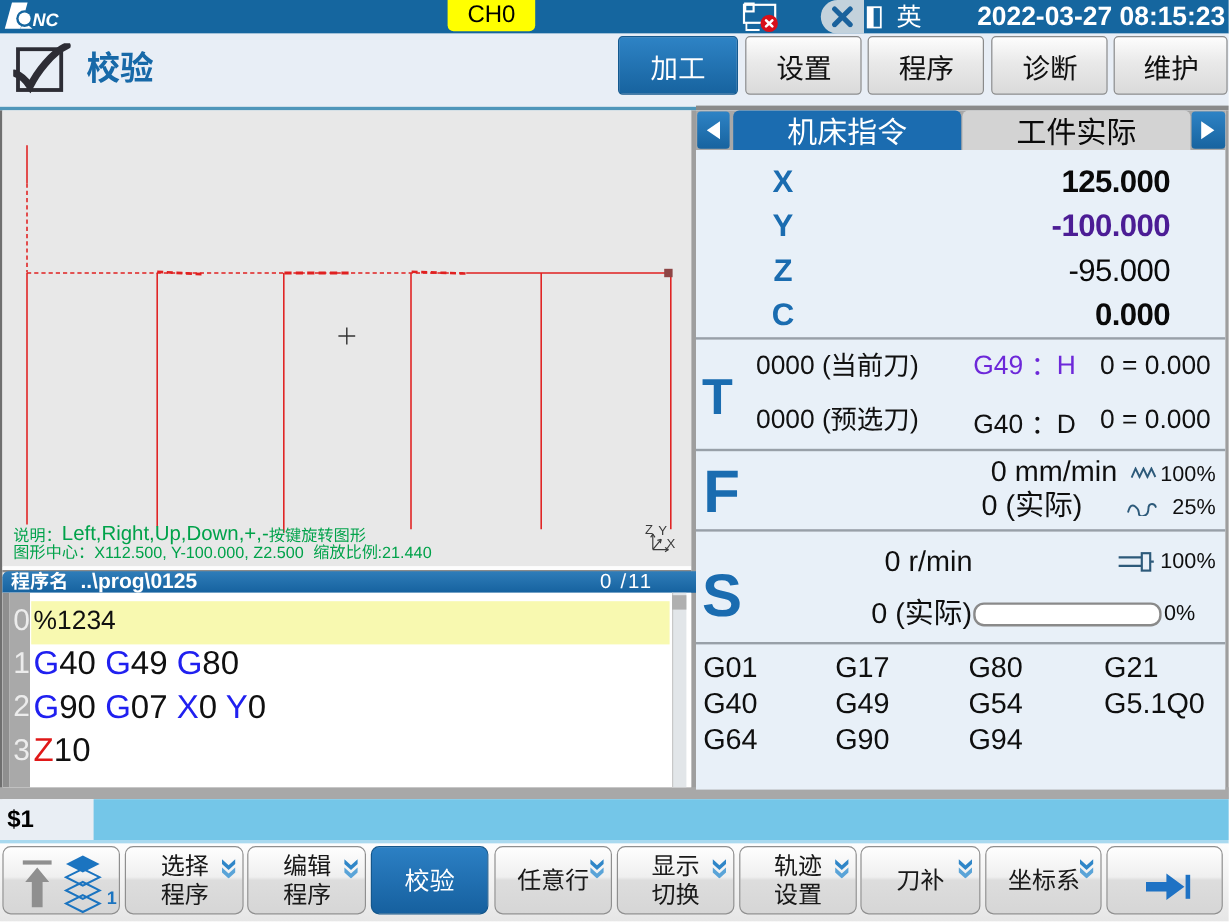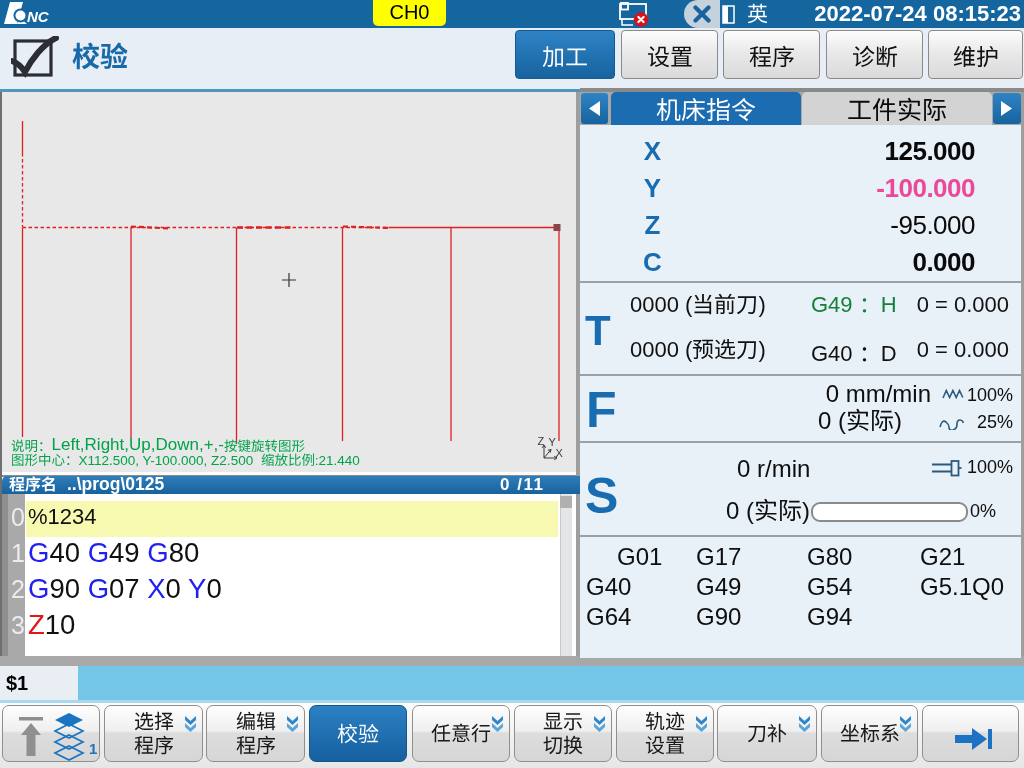--- a/index.html
+++ b/index.html
@@ -29,21 +29,21 @@
 <svg class="abs" style="left:692px;top:5px" width="20" height="18" viewBox="0 0 20 18">
 <path d="M3.5,2.5 L16.5,15.5 M16.5,2.5 L3.5,15.5" stroke="#1b629c" stroke-width="4.2" stroke-linecap="round"></path>
 </svg>
 <svg class="abs" style="left:722px;top:5px" width="13" height="19" viewBox="0 0 13 19">
 <rect x="1" y="1" width="11" height="17" fill="none" stroke="#fff" stroke-width="1.5"></rect>
 <rect x="1" y="1" width="5" height="17" fill="#fff"></rect>
 </svg>
 <div class="abs" style="left:747px;top:3px;color:#fff"><svg style="width:21px;height:21px;vertical-align:-0.12em;" viewBox="0 0 1000 1000" fill="currentColor">
       <path d="M457 253V368H160V602H57V673H431C391 762 288 843 38 899C55 916 75 946 84 962C345 899 458 805 505 699C585 845 721 927 921 962C931 941 952 910 969 894C776 867 641 797 569 673H945V602H846V368H535V253ZM232 602V434H457V529C457 553 456 578 452 602ZM771 602H531C534 578 535 554 535 530V434H771ZM640 40V132H355V40H281V132H69V200H281V305H355V200H640V305H715V200H928V132H715V40Z"></path>
     </svg></div>
-<div class="abs" style="right:3px;top:0px;height:28px;line-height:28px;color:#fff;font-size:22px;font-weight:bold">2022-07-24 08:15:23</div>
+<div class="abs" style="right:3px;top:0px;height:28px;line-height:28px;color:#fff;font-size:22px;font-weight:bold">2022-03-27 08:15:23</div>
 <div class="abs" style="left:0;top:28px;width:1024px;height:61px;background:#e8eef6"></div>
 <svg class="abs" style="left:11px;top:36px" width="48" height="42" viewBox="0 0 48 42">
 <rect x="4" y="5" width="36" height="34" fill="none" stroke="#2d2d35" stroke-width="3.2"></rect>
 <path d="M1,25 C7,27 12,33 14,36 C20,24 32,8 45,2" fill="none" stroke="#2d2d35" stroke-width="6" stroke-linecap="round"></path>
 </svg>
 <div class="abs" style="left:72px;top:42px;color:#1769a8"><svg style="width:56px;height:28px;vertical-align:-0.12em;" viewBox="0 0 2000 1000" fill="currentColor">
       <path d="M742 463C723 527 697 584 662 636C624 585 594 527 572 464L514 479C555 433 596 381 628 330L522 281C483 347 417 428 355 477C380 495 418 529 438 552L477 516C507 595 543 666 587 727C523 791 443 841 348 877C371 897 407 944 423 970C518 932 598 881 664 818C729 881 808 931 903 964C920 930 956 880 983 855C889 828 809 784 744 726C790 662 827 588 853 504C863 519 872 533 878 545L966 468C934 413 864 337 801 280H959V170H685L749 143C735 108 704 57 673 19L566 59C590 91 616 136 630 170H404V280H778L709 338C755 382 806 439 843 489ZM169 30V228H50V339H149C124 461 75 603 18 682C37 713 63 768 74 801C110 743 143 657 169 564V969H279V526C301 574 323 624 335 658L403 569C385 539 304 406 279 371V339H379V228H279V30Z"></path>
       <path transform="translate(1000,0)" d="M20 712 40 806C114 789 202 767 288 747L279 659C183 680 87 700 20 712ZM461 531C483 606 507 704 514 768L611 741C601 678 577 581 552 507ZM634 503C650 578 668 676 672 741L768 725C762 661 744 566 726 490ZM85 234C81 347 71 497 58 588H318C308 764 297 837 279 856C269 866 260 868 244 868C225 868 183 867 139 863C155 890 167 930 169 959C217 961 264 961 291 958C323 954 346 946 367 920C397 885 410 787 422 537C423 524 424 494 424 494H347C359 380 371 205 378 67H46V168H273C267 282 258 406 247 495H169C176 415 183 320 187 240ZM670 194C712 242 760 292 811 336H545C590 293 632 245 670 194ZM652 19C590 147 478 263 361 333C381 356 416 407 429 431C463 408 496 381 529 351V437H839V360C869 385 900 408 930 428C941 395 964 339 984 309C895 262 796 179 730 102L756 55ZM436 824V926H957V824H837C878 737 923 620 959 519L851 496C827 596 780 732 738 824Z"></path>
     </svg></div>
 <div class="abs" style="left:515px;top:30px;width:100px;height:49px;background:linear-gradient(#2e83c5,#17639f);border:1px solid #14598f;color:#fff;border-radius:4px;display:flex;align-items:center;justify-content:center;padding-top:3px">
@@ -139,21 +139,21 @@
     </svg>:21.440</div>
 <div class="abs" style="left:2px;top:472px;width:574px;height:3px;background:#fdfdfd"></div>
 <div class="abs" style="left:2px;top:475px;width:574px;height:1.5px;background:#8a8a8a"></div>
 <div class="abs" style="left:2px;top:476px;width:590px;height:18px;background:linear-gradient(#2f7db9,#16629f);color:#fff;border-radius:5px 0 0 0">
 <span class="abs" style="left:7px;top:0px;height:18px;line-height:17px"><svg style="width:48px;height:16px;vertical-align:-0.12em;" viewBox="0 0 3000 1000" fill="currentColor">
         <path d="M570 169H804V307H570ZM459 68V408H920V68ZM451 654V755H626V843H388V948H969V843H746V755H923V654H746V571H947V468H427V571H626V654ZM340 41C263 75 140 105 29 123C42 148 57 188 63 215C102 210 143 203 185 196V312H41V423H169C133 520 76 628 20 693C39 723 65 773 76 807C115 757 153 686 185 609V969H301V577C325 614 349 653 361 679L430 584C411 562 328 475 301 453V423H408V312H301V170C344 160 385 147 421 133Z"></path>
         <path transform="translate(1000,0)" d="M370 474C417 495 473 522 524 548H252V649H525V845C525 858 520 862 500 862C482 863 409 862 350 860C366 891 384 937 389 970C476 970 540 971 586 954C633 938 646 908 646 848V649H789C769 684 747 718 728 744L824 788C867 733 917 650 957 576L871 541L852 548H713L721 540L672 513C750 465 824 403 881 345L805 286L778 292H299V387H678C646 415 610 443 574 464C528 443 481 423 442 407ZM459 54 490 133H109V406C109 554 103 764 19 907C47 920 99 954 120 974C211 817 226 570 226 407V244H957V133H628C615 100 595 56 578 22Z"></path>
         <path transform="translate(2000,0)" d="M236 377C274 407 320 445 359 480C256 530 143 567 28 590C50 616 78 667 90 700C140 688 189 674 238 658V969H358V926H735V969H859V519H534C672 431 787 316 857 171L774 123L754 129H460C480 104 499 79 517 53L382 25C322 119 211 220 47 292C74 312 112 358 130 387C218 342 292 292 355 237H675C623 306 553 367 471 419C427 381 373 340 329 309ZM735 817H358V628H735Z"></path>
       </svg></span>
 <span class="abs" style="left:65px;top:0;height:18px;line-height:17px;font-size:17.5px;font-weight:bold">..\prog\0125</span>
-<span class="abs" style="left:498px;top:0;height:18px;line-height:17px;font-size:17px;font-weight:bold;letter-spacing:1.5px">0 /11</span>
+<span class="abs" style="left:498px;top:0;height:18px;line-height:17px;font-size:17px;font-weight:normal;letter-spacing:1.5px">0 /11</span>
 </div>
 <div class="abs" style="left:2px;top:494px;width:574px;height:162px;background:#fff"></div>
 <div class="abs" style="left:2px;top:494px;width:6px;height:162px;background:#8f8f8f"></div>
 <div class="abs" style="left:8px;top:494px;width:17px;height:162px;background:#a9a9a9"></div>
 <div class="abs" style="left:26px;top:501px;width:532px;height:36px;background:#f8f9b0"></div>
 <div class="abs" style="left:8px;top:499px;width:17px;height:36px;color:#ececec;font-size:25px;line-height:36px;text-align:right">0</div>
 <div class="abs" style="left:28px;top:499px;height:36px;color:#101010;font-size:22px;line-height:36px;white-space:pre"><span style="color:#101010">%1234</span></div>
 <div class="abs" style="left:8px;top:535px;width:17px;height:36px;color:#ececec;font-size:25px;line-height:36px;text-align:right">1</div>
 <div class="abs" style="left:28px;top:535px;height:36px;color:#101010;font-size:27.5px;line-height:36px;white-space:pre"><span style="color:#2020f0">G</span><span>40</span> <span style="color:#2020f0">G</span><span>49</span> <span style="color:#2020f0">G</span><span>80</span></div>
 <div class="abs" style="left:8px;top:571px;width:17px;height:36px;color:#ececec;font-size:25px;line-height:36px;text-align:right">2</div>
@@ -184,36 +184,36 @@
       <path transform="translate(3000,0)" d="M462 116V187H899V116ZM776 555C823 655 869 785 884 864L954 839C937 760 888 633 840 535ZM488 538C461 644 416 751 361 823C377 831 408 852 421 862C475 786 526 669 556 553ZM86 83V960H157V151H303C281 218 251 305 222 377C296 457 314 526 314 581C314 611 308 639 292 650C284 656 272 659 260 659C244 661 224 660 200 658C213 677 220 706 220 724C244 725 270 725 290 723C312 720 330 714 345 705C375 684 387 641 387 587C387 525 369 452 294 369C329 289 367 191 397 109L344 80L332 83ZM419 355V426H632V864C632 877 628 881 614 881C600 882 553 882 501 881C512 904 522 936 525 958C595 958 641 956 670 944C700 931 708 908 708 865V426H953V355Z"></path>
     </svg>
   </div>
 <div class="abs" style="left:993px;top:93px;width:28px;height:31px;background:linear-gradient(#2e83c5,#17639f);border-radius:3px"></div>
 <svg class="abs" style="left:1000px;top:100px" width="14" height="17" viewBox="0 0 14 17">
     <path d="M1,1 L12,8.5 L1,16 Z" fill="#fff"></path>
   </svg>
 <div class="abs" style="left:630px;top:133px;width:45px;height:37px;line-height:37px;text-align:center;color:#1a6cb0;font-size:26px;font-weight:bold">X</div>
 <div class="abs" style="right:49px;top:133px;height:37px;line-height:37px;color:#0a0a0a;font-size:26px;font-weight:bold;letter-spacing:-0.5px">125.000</div>
 <div class="abs" style="left:630px;top:170px;width:45px;height:37px;line-height:37px;text-align:center;color:#1a6cb0;font-size:26px;font-weight:bold">Y</div>
-<div class="abs" style="right:49px;top:170px;height:37px;line-height:37px;color:#ec4899;font-size:26px;font-weight:bold;letter-spacing:-0.5px">-100.000</div>
+<div class="abs" style="right:49px;top:170px;height:37px;line-height:37px;color:#4c1d95;font-size:26px;font-weight:bold;letter-spacing:-0.5px">-100.000</div>
 <div class="abs" style="left:630px;top:207px;width:45px;height:37px;line-height:37px;text-align:center;color:#1a6cb0;font-size:26px;font-weight:bold">Z</div>
 <div class="abs" style="right:49px;top:207px;height:37px;line-height:37px;color:#0a0a0a;font-size:26px;font-weight:normal;letter-spacing:-0.5px">-95.000</div>
 <div class="abs" style="left:630px;top:244px;width:45px;height:37px;line-height:37px;text-align:center;color:#1a6cb0;font-size:26px;font-weight:bold">C</div>
 <div class="abs" style="right:49px;top:244px;height:37px;line-height:37px;color:#0a0a0a;font-size:26px;font-weight:bold;letter-spacing:-0.5px">0.000</div>
 <div class="abs" style="left:580px;top:281px;width:441px;height:2px;background:#98a0a8"></div>
 <div class="abs" style="left:580px;top:374px;width:441px;height:2px;background:#98a0a8"></div>
 <div class="abs" style="left:580px;top:441px;width:441px;height:2px;background:#98a0a8"></div>
 <div class="abs" style="left:580px;top:535px;width:441px;height:2px;background:#98a0a8"></div>
 <div class="abs" style="left:585px;top:310px;color:#1a6cb0;font-size:42px;line-height:42px;font-weight:bold">T</div>
 <div class="abs" style="left:630px;top:291px;height:28px;line-height:28px;font-size:22px;color:#111;white-space:pre">0000 (<svg style="width:66px;height:22px;vertical-align:-0.12em;" viewBox="0 0 3000 1000" fill="currentColor">
       <path d="M121 111C174 182 228 279 250 344L322 311C299 248 244 154 189 84ZM801 75C772 152 716 258 673 325L738 350C783 286 839 187 882 102ZM115 842V917H790V961H869V394H540V40H458V394H135V469H790V614H168V686H790V842Z"></path>
       <path transform="translate(1000,0)" d="M604 366V776H674V366ZM807 336V866C807 881 802 885 786 885C769 886 715 886 654 884C665 904 677 936 681 956C758 957 809 955 839 943C870 931 881 910 881 867V336ZM723 35C701 84 663 150 629 198H329L378 180C359 140 316 81 278 39L208 64C244 105 281 159 300 198H53V267H947V198H714C743 157 775 107 803 61ZM409 579V680H187V579ZM409 520H187V421H409ZM116 357V955H187V739H409V873C409 886 405 890 391 890C378 891 332 891 281 889C291 908 302 937 307 956C374 956 419 955 446 943C474 932 482 912 482 874V357Z"></path>
       <path transform="translate(2000,0)" d="M86 147V223H390C380 462 350 759 42 901C64 917 88 944 100 964C421 806 461 487 473 223H826C813 651 795 820 760 856C748 870 735 873 714 873C687 873 619 873 546 866C561 889 571 924 573 947C637 952 705 953 743 949C782 945 807 936 832 903C877 850 890 680 906 191C907 179 907 147 907 147Z"></path>
     </svg>)</div>
-<div class="abs" style="left:811px;top:291px;height:28px;line-height:28px;font-size:22px;color:#15803d;white-space:pre">G49 <svg style="width:22px;height:22px;vertical-align:-0.12em;" viewBox="0 0 1000 1000" fill="currentColor">
+<div class="abs" style="left:811px;top:291px;height:28px;line-height:28px;font-size:22px;color:#6d28d9;white-space:pre">G49 <svg style="width:22px;height:22px;vertical-align:-0.12em;" viewBox="0 0 1000 1000" fill="currentColor">
       <path d="M250 394C290 394 326 365 326 320C326 274 290 244 250 244C210 244 174 274 174 320C174 365 210 394 250 394ZM250 884C290 884 326 854 326 809C326 763 290 734 250 734C210 734 174 763 174 809C174 854 210 884 250 884Z"></path>
     </svg>H</div>
 <div class="abs" style="right:15px;top:291px;height:28px;line-height:28px;font-size:22px;color:#111">0&nbsp;=&nbsp;0.000</div>
 <div class="abs" style="left:630px;top:336px;height:28px;line-height:28px;font-size:22px;color:#111;white-space:pre">0000 (<svg style="width:66px;height:22px;vertical-align:-0.12em;" viewBox="0 0 3000 1000" fill="currentColor">
       <path d="M670 385V585C670 688 647 823 410 901C427 915 447 940 456 955C710 862 741 712 741 586V385ZM725 792C788 842 869 914 908 959L960 906C920 863 837 794 775 746ZM88 272C149 313 227 368 282 410H38V477H203V870C203 883 199 886 184 887C170 887 124 887 72 886C83 907 93 937 96 958C165 958 210 957 238 945C267 933 275 912 275 872V477H382C364 531 344 586 326 624L383 639C410 585 441 497 467 420L420 407L409 410H341L361 384C338 366 306 342 270 318C329 265 394 188 437 116L391 84L378 88H59V155H328C297 200 256 249 218 282L129 224ZM500 252V728H570V321H846V726H919V252H724L759 152H959V84H464V152H677C670 185 661 221 652 252Z"></path>
       <path transform="translate(1000,0)" d="M61 115C119 164 187 234 216 283L278 236C246 188 177 120 118 74ZM446 70C422 159 380 247 326 306C344 315 376 335 390 346C413 318 435 283 455 244H603V390H320V457H501C484 588 443 683 293 736C309 750 331 778 339 797C507 731 557 616 576 457H679V689C679 765 696 787 771 787C786 787 854 787 869 787C932 787 952 755 959 628C938 623 907 612 893 598C890 703 886 717 861 717C847 717 792 717 782 717C756 717 753 714 753 689V457H951V390H678V244H909V179H678V44H603V179H485C498 149 509 117 518 85ZM251 424H56V494H179V797C136 817 90 853 45 895L95 960C152 898 206 846 243 846C265 846 296 875 335 899C401 938 484 948 600 948C698 948 867 943 945 938C946 916 958 879 966 860C867 870 715 877 601 877C495 877 411 871 349 834C301 806 278 782 251 780Z"></path>
       <path transform="translate(2000,0)" d="M86 147V223H390C380 462 350 759 42 901C64 917 88 944 100 964C421 806 461 487 473 223H826C813 651 795 820 760 856C748 870 735 873 714 873C687 873 619 873 546 866C561 889 571 924 573 947C637 952 705 953 743 949C782 945 807 936 832 903C877 850 890 680 906 191C907 179 907 147 907 147Z"></path>
     </svg>)</div>
 <div class="abs" style="left:811px;top:340px;height:28px;line-height:28px;font-size:22px;color:#111;white-space:pre">G40 <svg style="width:22px;height:22px;vertical-align:-0.12em;" viewBox="0 0 1000 1000" fill="currentColor">
       <path d="M250 394C290 394 326 365 326 320C326 274 290 244 250 244C210 244 174 274 174 320C174 365 210 394 250 394ZM250 884C290 884 326 854 326 809C326 763 290 734 250 734C210 734 174 763 174 809C174 854 210 884 250 884Z"></path>
@@ -242,21 +242,21 @@
       <path d="M26.5,8 H29.5"></path>
     </g>
   </svg>
 <div class="abs" style="right:11px;top:455px;height:24px;line-height:24px;font-size:18px;color:#0f0f0f">100%</div>
 <div class="abs" style="left:726px;top:498px;height:26px;line-height:26px;font-size:24px;color:#0f0f0f;white-space:pre">0 (<svg style="width:48px;height:24px;vertical-align:-0.12em;" viewBox="0 0 2000 1000" fill="currentColor">
       <path d="M538 773C671 823 804 892 885 954L931 895C848 836 708 767 574 718ZM240 323C294 355 358 405 387 440L435 386C404 350 339 305 285 275ZM140 479C197 510 264 560 296 596L342 539C309 504 241 458 185 429ZM90 154V357H165V224H834V357H912V154H569C554 119 528 70 503 33L429 56C447 86 466 122 480 154ZM71 624V689H432C376 786 273 851 81 891C97 908 116 937 124 957C349 905 461 818 518 689H935V624H541C570 527 577 411 581 274H503C499 416 493 531 461 624Z"></path>
       <path transform="translate(1000,0)" d="M462 116V187H899V116ZM776 555C823 655 869 785 884 864L954 839C937 760 888 633 840 535ZM488 538C461 644 416 751 361 823C377 831 408 852 421 862C475 786 526 669 556 553ZM86 83V960H157V151H303C281 218 251 305 222 377C296 457 314 526 314 581C314 611 308 639 292 650C284 656 272 659 260 659C244 661 224 660 200 658C213 677 220 706 220 724C244 725 270 725 290 723C312 720 330 714 345 705C375 684 387 641 387 587C387 525 369 452 294 369C329 289 367 191 397 109L344 80L332 83ZM419 355V426H632V864C632 877 628 881 614 881C600 882 553 882 501 881C512 904 522 936 525 958C595 958 641 956 670 944C700 931 708 908 708 865V426H953V355Z"></path>
     </svg>)</div>
 <div class="abs" style="left:811px;top:502px;width:157px;height:20px;background:#fff;border:2px solid #8a8a8a;border-radius:9px"></div>
 <div class="abs" style="left:970px;top:499px;height:24px;line-height:24px;font-size:18px;color:#0f0f0f">0%</div>
-<div class="abs" style="left:617px;top:544px;height:26px;line-height:26px;font-size:24px;color:#0f0f0f">G01</div>
+<div class="abs" style="left:586px;top:544px;height:26px;line-height:26px;font-size:24px;color:#0f0f0f">G01</div>
 <div class="abs" style="left:696px;top:544px;height:26px;line-height:26px;font-size:24px;color:#0f0f0f">G17</div>
 <div class="abs" style="left:807px;top:544px;height:26px;line-height:26px;font-size:24px;color:#0f0f0f">G80</div>
 <div class="abs" style="left:920px;top:544px;height:26px;line-height:26px;font-size:24px;color:#0f0f0f">G21</div>
 <div class="abs" style="left:586px;top:574px;height:26px;line-height:26px;font-size:24px;color:#0f0f0f">G40</div>
 <div class="abs" style="left:696px;top:574px;height:26px;line-height:26px;font-size:24px;color:#0f0f0f">G49</div>
 <div class="abs" style="left:807px;top:574px;height:26px;line-height:26px;font-size:24px;color:#0f0f0f">G54</div>
 <div class="abs" style="left:920px;top:574px;height:26px;line-height:26px;font-size:24px;color:#0f0f0f">G5.1Q0</div>
 <div class="abs" style="left:586px;top:604px;height:26px;line-height:26px;font-size:24px;color:#0f0f0f">G64</div>
 <div class="abs" style="left:696px;top:604px;height:26px;line-height:26px;font-size:24px;color:#0f0f0f">G90</div>
 <div class="abs" style="left:807px;top:604px;height:26px;line-height:26px;font-size:24px;color:#0f0f0f">G94</div>

